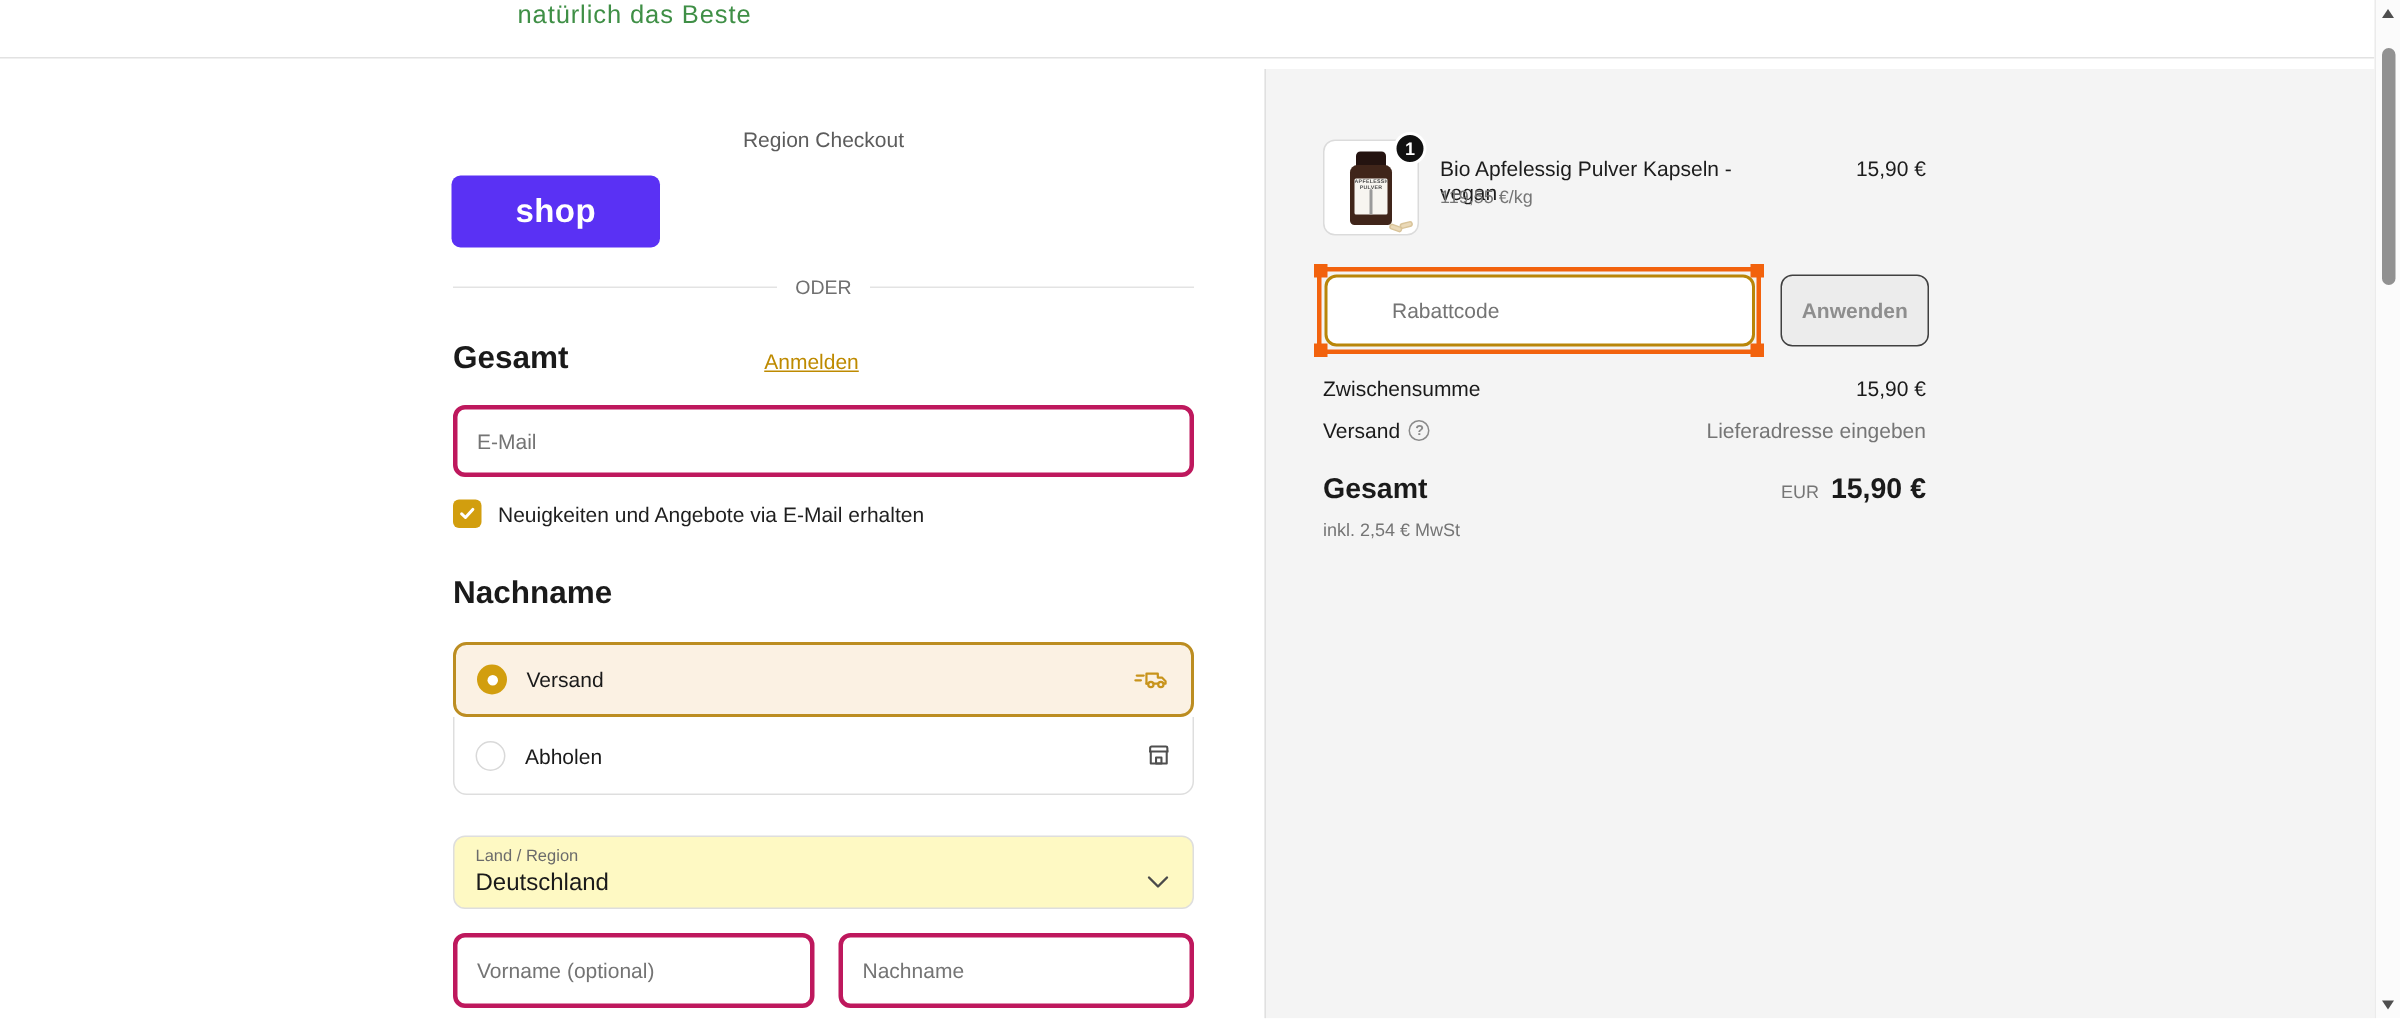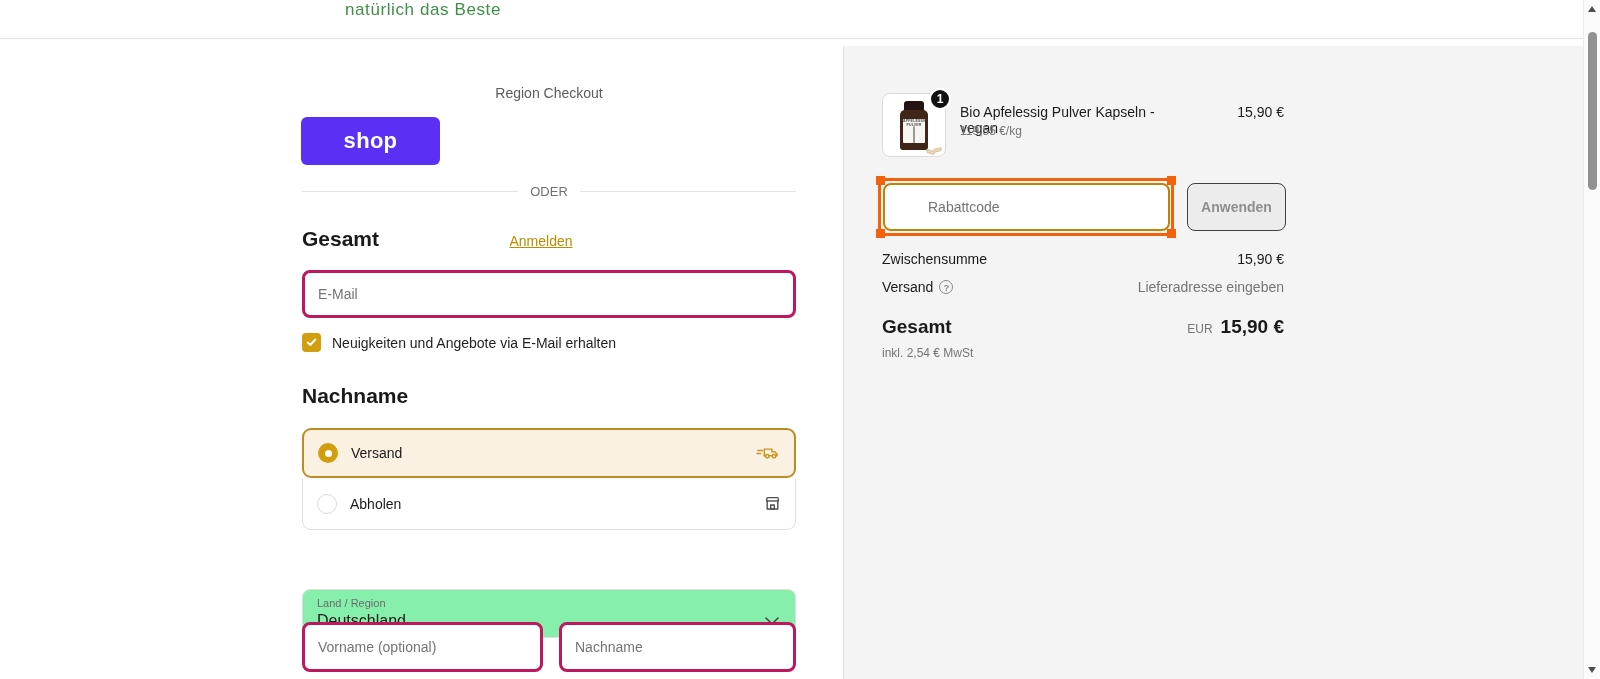--- a/index.html
+++ b/index.html
@@ -49,21 +49,21 @@
   .ship-row { position:absolute; left:0; width:494px; display:flex; align-items:center; padding:0 14px; cursor:pointer; }
   .ship-row.selected { top:0; height:50px; background:#fbf1e3; border:2px solid #bc8d21; border-radius:9px; z-index:2; }
   .ship-row.unselected { top:50px; height:52px; background:#fff; border:1px solid #dedede; border-top:none; border-radius:0 0 9px 9px; }
   .radio { width:20px; height:20px; border-radius:50%; flex:0 0 auto; }
   .radio.on { background:#d29e0e; display:flex; align-items:center; justify-content:center; }
   .radio.on .dot { width:7px; height:7px; border-radius:50%; background:#fff; }
   .radio.off { background:#fff; border:1px solid #d9d9d9; }
   .ship-label { font-size:14px; color:#1a1a1a; margin-left:13px; }
   .ship-icon { margin-left:auto; display:flex; align-items:center; }
 
-  .country-select { left:302px; top:557px; width:494px; height:49px; background:#86efac; border:1px solid #dedede; border-radius:8px; cursor:pointer;margin-top:32px; }
+  .country-select { left:302px; top:557px; width:494px; height:49px; background:#fef9c3; border:1px solid #dedede; border-radius:8px; cursor:pointer; }
   .country-label { position:absolute; left:14px; top:7px; font-size:11px; color:#6b6b6b; }
   .country-value { position:absolute; left:14px; top:22px; font-size:16px; color:#1a1a1a; }
   .country-chevron { position:absolute; right:16px; top:21px; }
   .vorname-input { left:302px; top:622px; width:241px; height:50px; }
   .nachname-input { left:559px; top:622px; width:237px; height:50px; }
 
   
   .thumb { left:882px; top:93px; width:64px; height:64px; background:#fff; border:1px solid #dbdbdb; border-radius:8px; overflow:hidden; }
   .bottle-cap { position:absolute; left:21px; top:7px; width:20px; height:10px; background:#241310; border-radius:3px 3px 0 0; }
   .bottle-body { position:absolute; left:17px; top:16px; width:28px; height:40px; background:#40251a; border-radius:5px 5px 3px 3px; }

